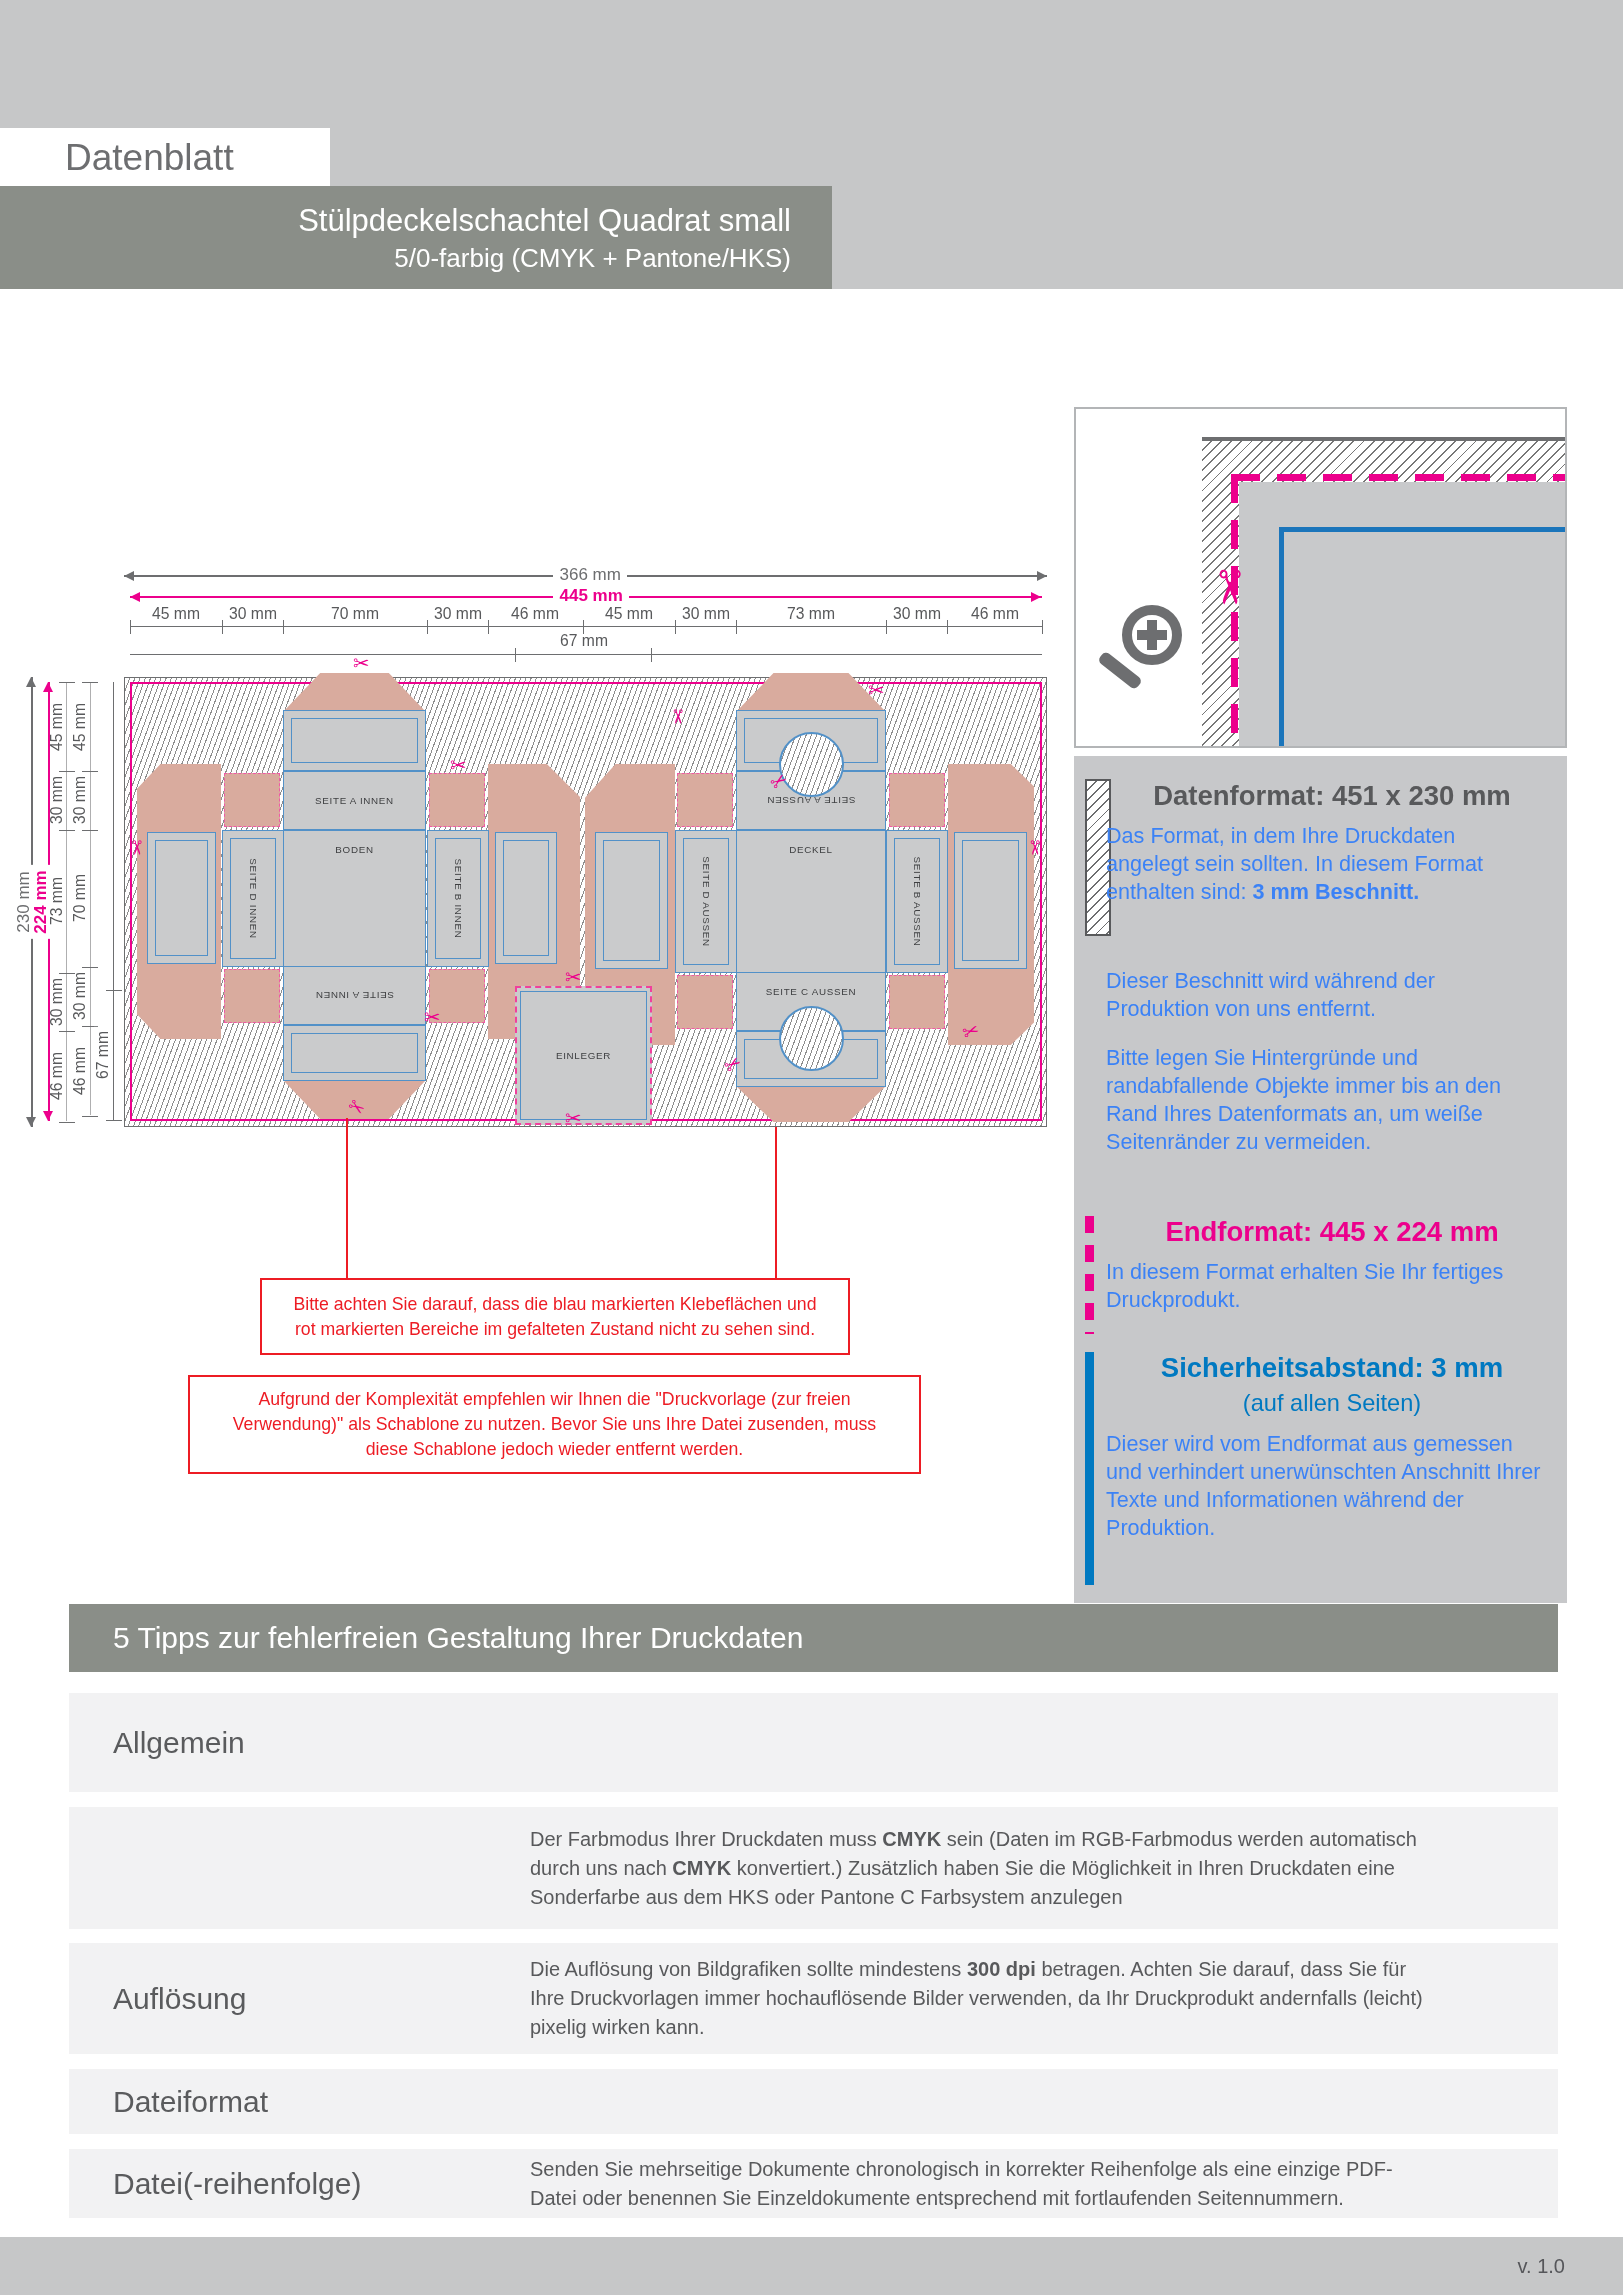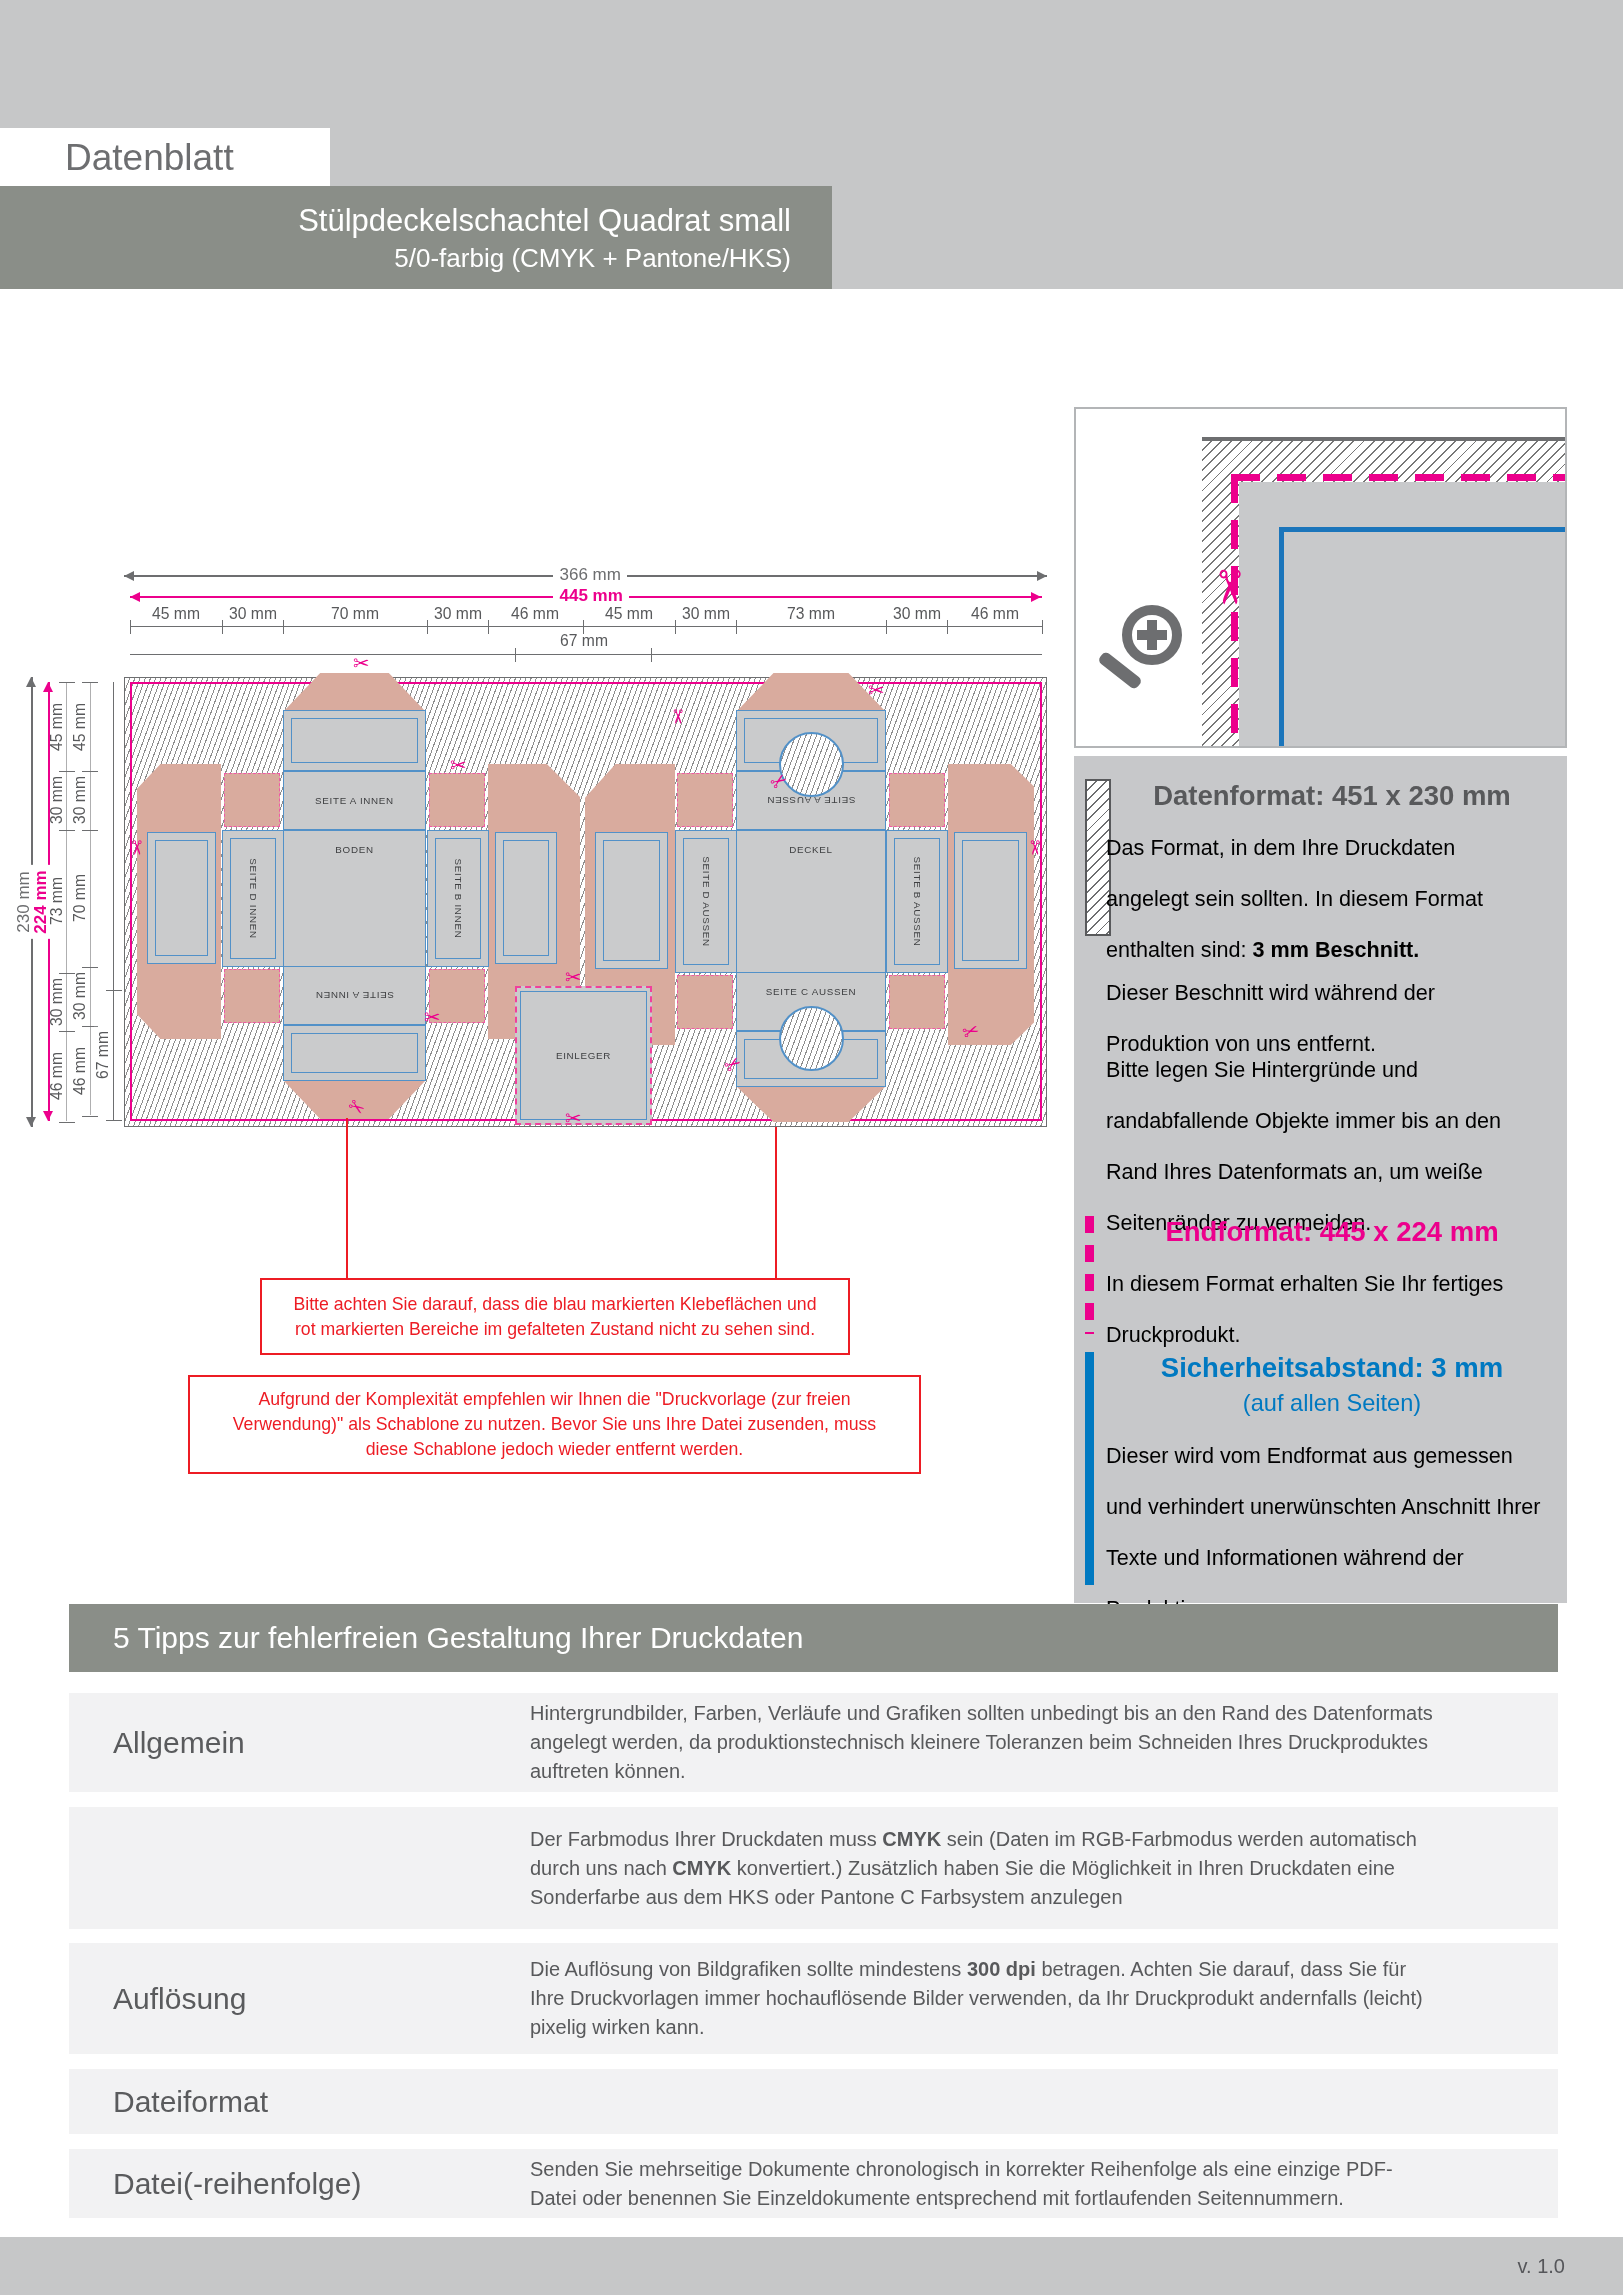--- a/index.html
+++ b/index.html
@@ -46,21 +46,21 @@
   .redbox{position:absolute;border:2px solid #ed1c24;color:#ed1c24;font-size:17.7px;line-height:25px;
           display:flex;align-items:center;justify-content:center;text-align:center;box-sizing:border-box;
           padding:6.5px 19.6px;}
   
   .zoombox{left:1074px;top:407px;width:493px;height:341px;background:#fff;border:2px solid #b3b5b7;
            box-sizing:border-box;overflow:hidden;}
   .graypanel{left:1074px;top:756px;width:493px;height:847px;background:#c7c8ca;}
   .ptitle{position:absolute;left:1106px;width:452px;font-size:27.5px;font-weight:bold;color:#58595b;text-align:center;}
   .ptitle.pink{color:#ec008c;}
   .ptitle.blue{color:#0079c1;}
-  .pbody{position:absolute;left:1106px;width:437px;font-size:21.6px;line-height:51px;color:#000000;}
+  .pbody{position:absolute;left:1106px;width:437px;font-size:21.6px;line-height:28px;color:#3b82f6;}
   .baricon{position:absolute;left:1085px;}
   
   .tipsband{left:69px;top:1604px;width:1489px;height:68px;background:#8a8e88;color:#fff;
             display:flex;align-items:center;padding-left:44px;box-sizing:border-box;font-size:30px;}
   .tiprow{position:absolute;left:69px;width:1489px;background:#f2f2f3;}
   .tiplabel{position:absolute;left:44px;top:0;height:100%;display:flex;align-items:center;
             font-size:30px;color:#5a5b5d;}
   .tiptext{position:absolute;left:461px;top:0;height:100%;width:903px;display:flex;align-items:center;
            font-size:20px;line-height:29px;color:#58595b;}
   .footband{left:0;top:2237px;width:1623px;height:59px;background:#c6c7c8;display:flex;align-items:center;
@@ -292,23 +292,20 @@
 <div class="ptitle blue" style="top:1352px;">Sicherheitsabstand: 3 mm</div>
 <div class="ptitle blue" style="top:1390px;font-weight:normal;font-size:23.6px;">(auf allen Seiten)</div>
 <div class="pbody" style="top:1430px;">Dieser wird vom Endformat aus gemessen und verhindert unerwünschten Anschnitt Ihrer Texte und Informationen während der Produktion.</div>
 
 <div class="abs tipsband">
   <span>5 Tipps zur fehlerfreien Gestaltung Ihrer Druckdaten</span>
 </div>
 <div id="tiprows">
     <div class="tiprow" style="top: 1693px; height: 99px;">
       <div class="tiplabel">Allgemein</div>
-      <div class="tiptext">
-        <div><span>Hintergrundbilder, Farben, Verläufe und Grafiken sollten unbedingt bis an den Rand des Datenformats angelegt werden, da produktionstechnisch kleinere Toleranzen beim Schneiden Ihres Druckproduktes auftreten können.</span></div>
-      </div>
     </div>
     <div class="tiprow" style="top: 1807px; height: 122px;">
       <div class="tiptext">
         <div><span>Der Farbmodus Ihrer Druckdaten muss </span><b>CMYK</b><span> sein (Daten im RGB-Farbmodus werden automatisch durch uns nach </span><b>CMYK</b><span> konvertiert.) Zusätzlich haben Sie die Möglichkeit in Ihren Druckdaten eine Sonderfarbe aus dem HKS oder Pantone C Farbsystem anzulegen</span></div>
       </div>
     </div>
     <div class="tiprow" style="top: 1943px; height: 111px;">
       <div class="tiplabel">Auflösung</div>
       <div class="tiptext">
         <div><span>Die Auflösung von Bildgrafiken sollte mindestens </span><b>300 dpi</b><span> betragen. Achten Sie darauf, dass Sie für Ihre Druckvorlagen immer hochauflösende Bilder verwenden, da Ihr Druckprodukt andernfalls (leicht) pixelig wirken kann.</span></div>

